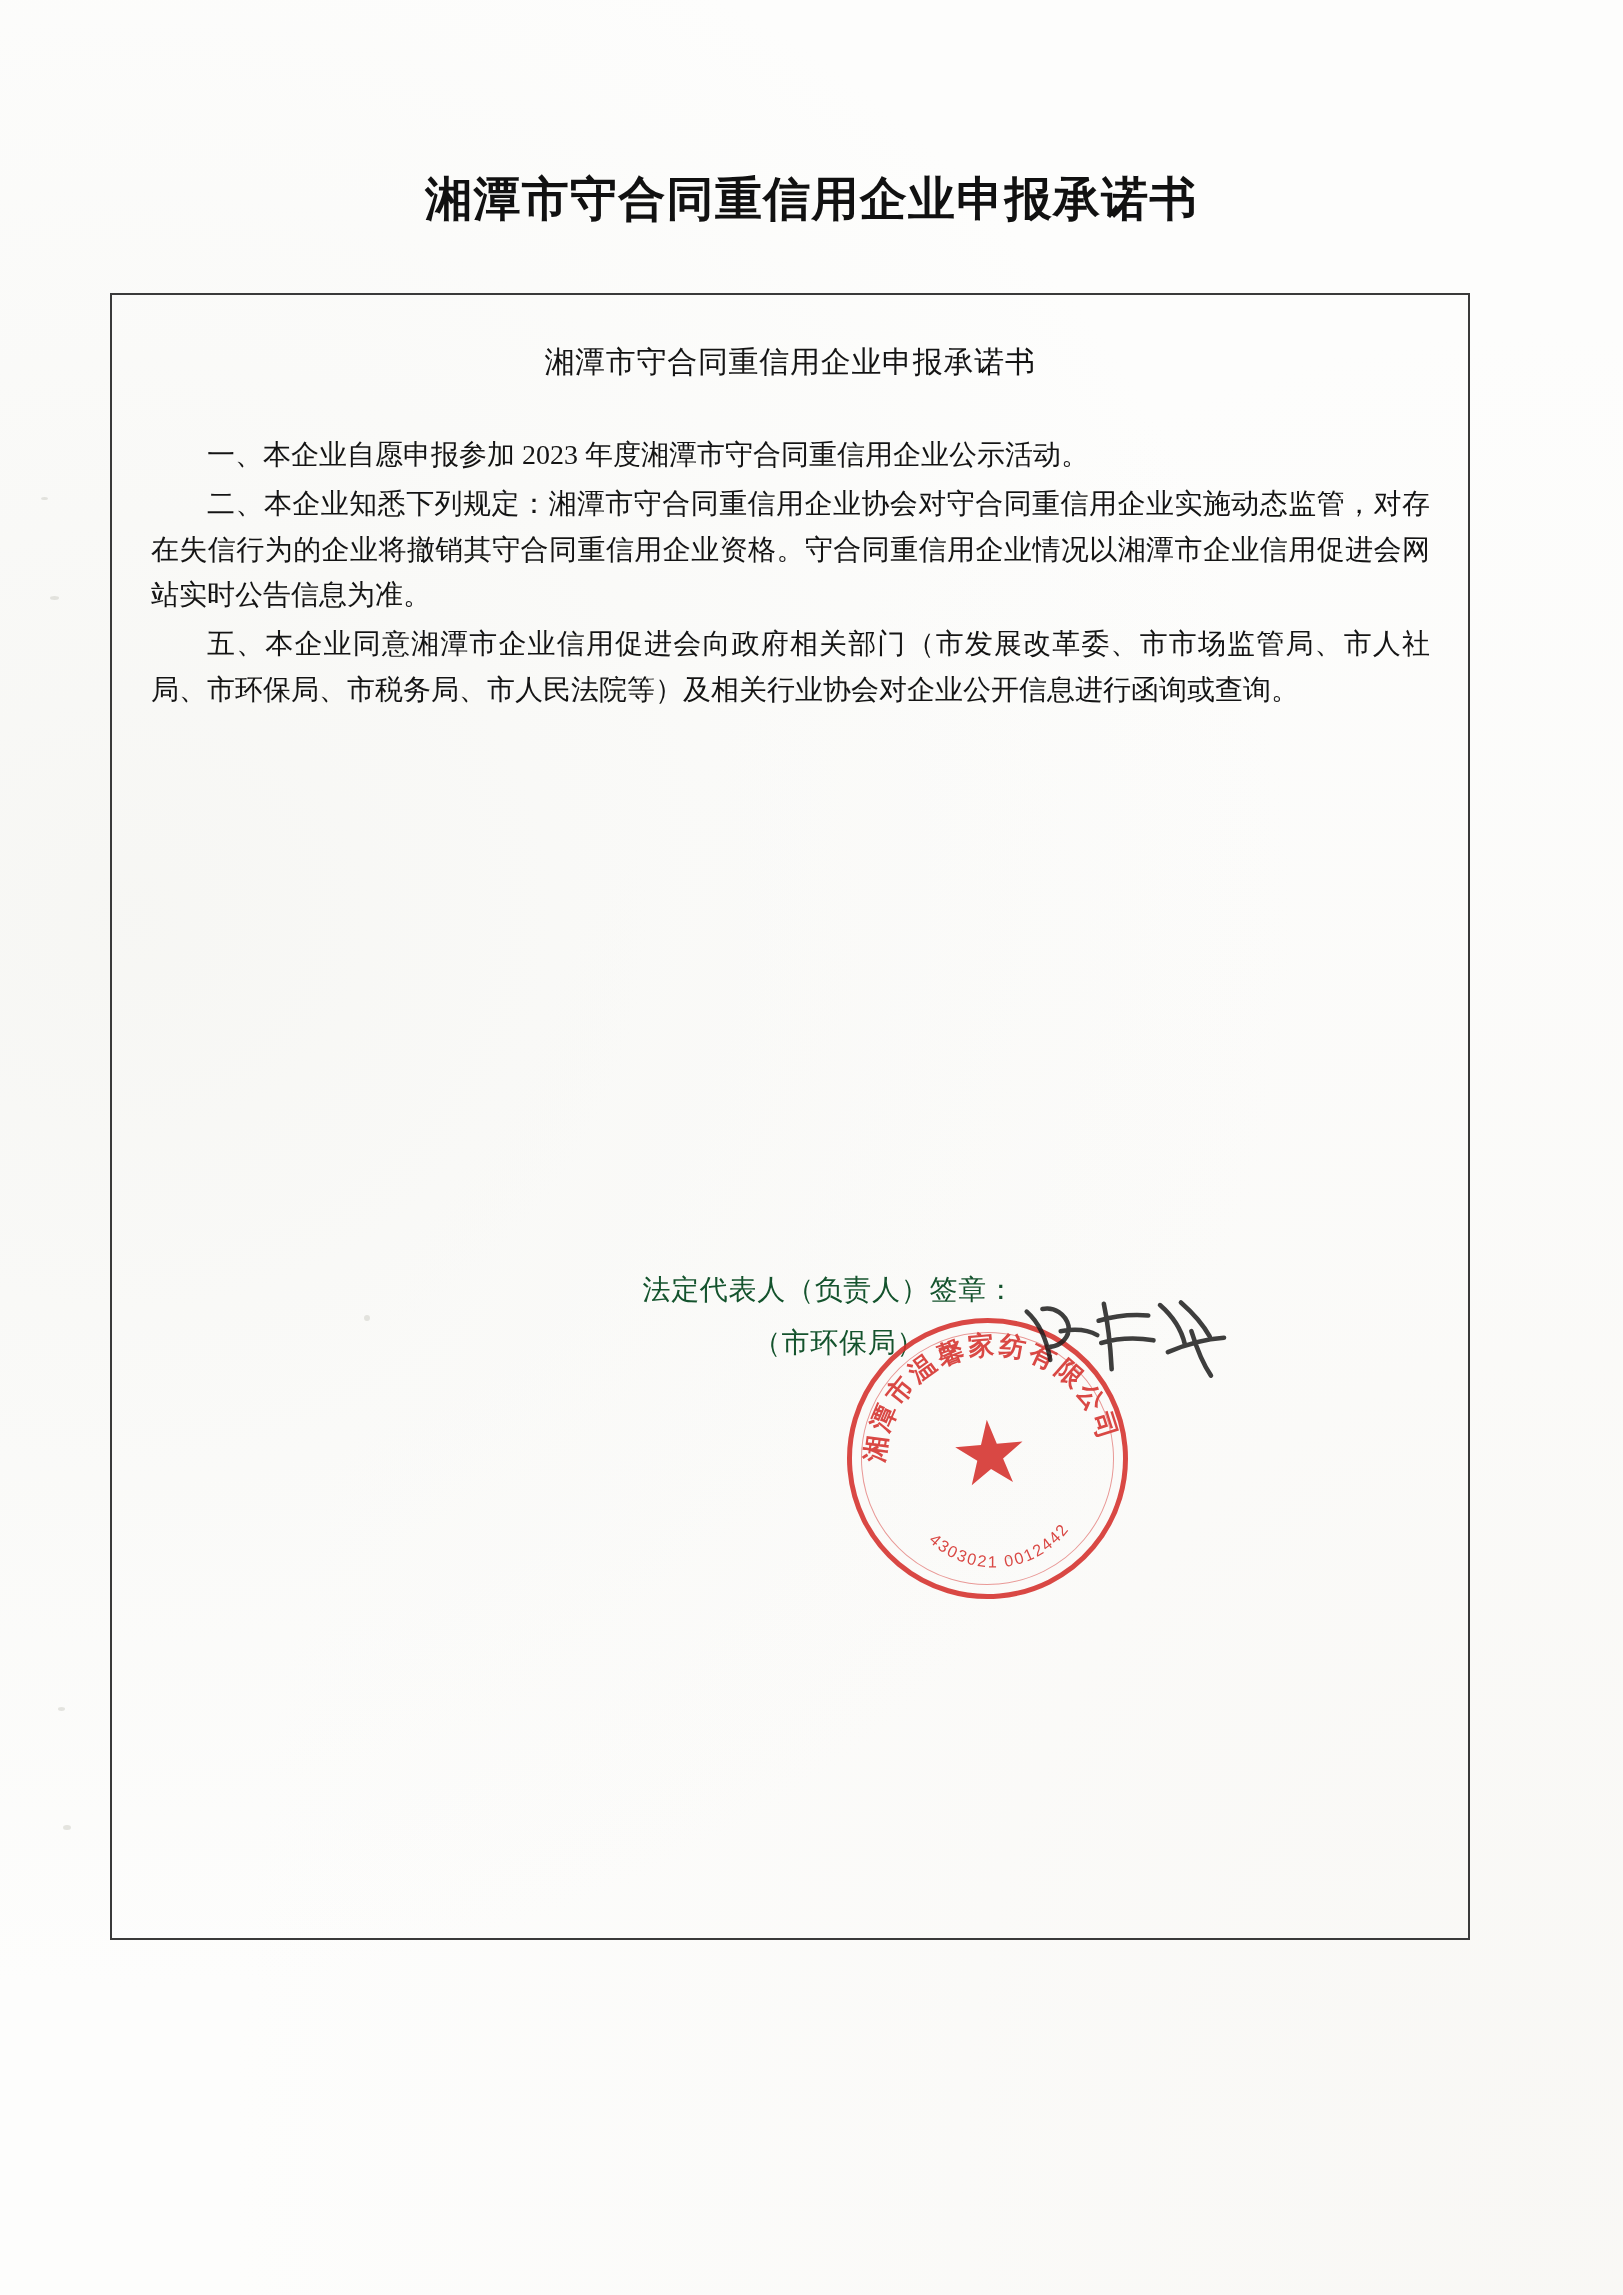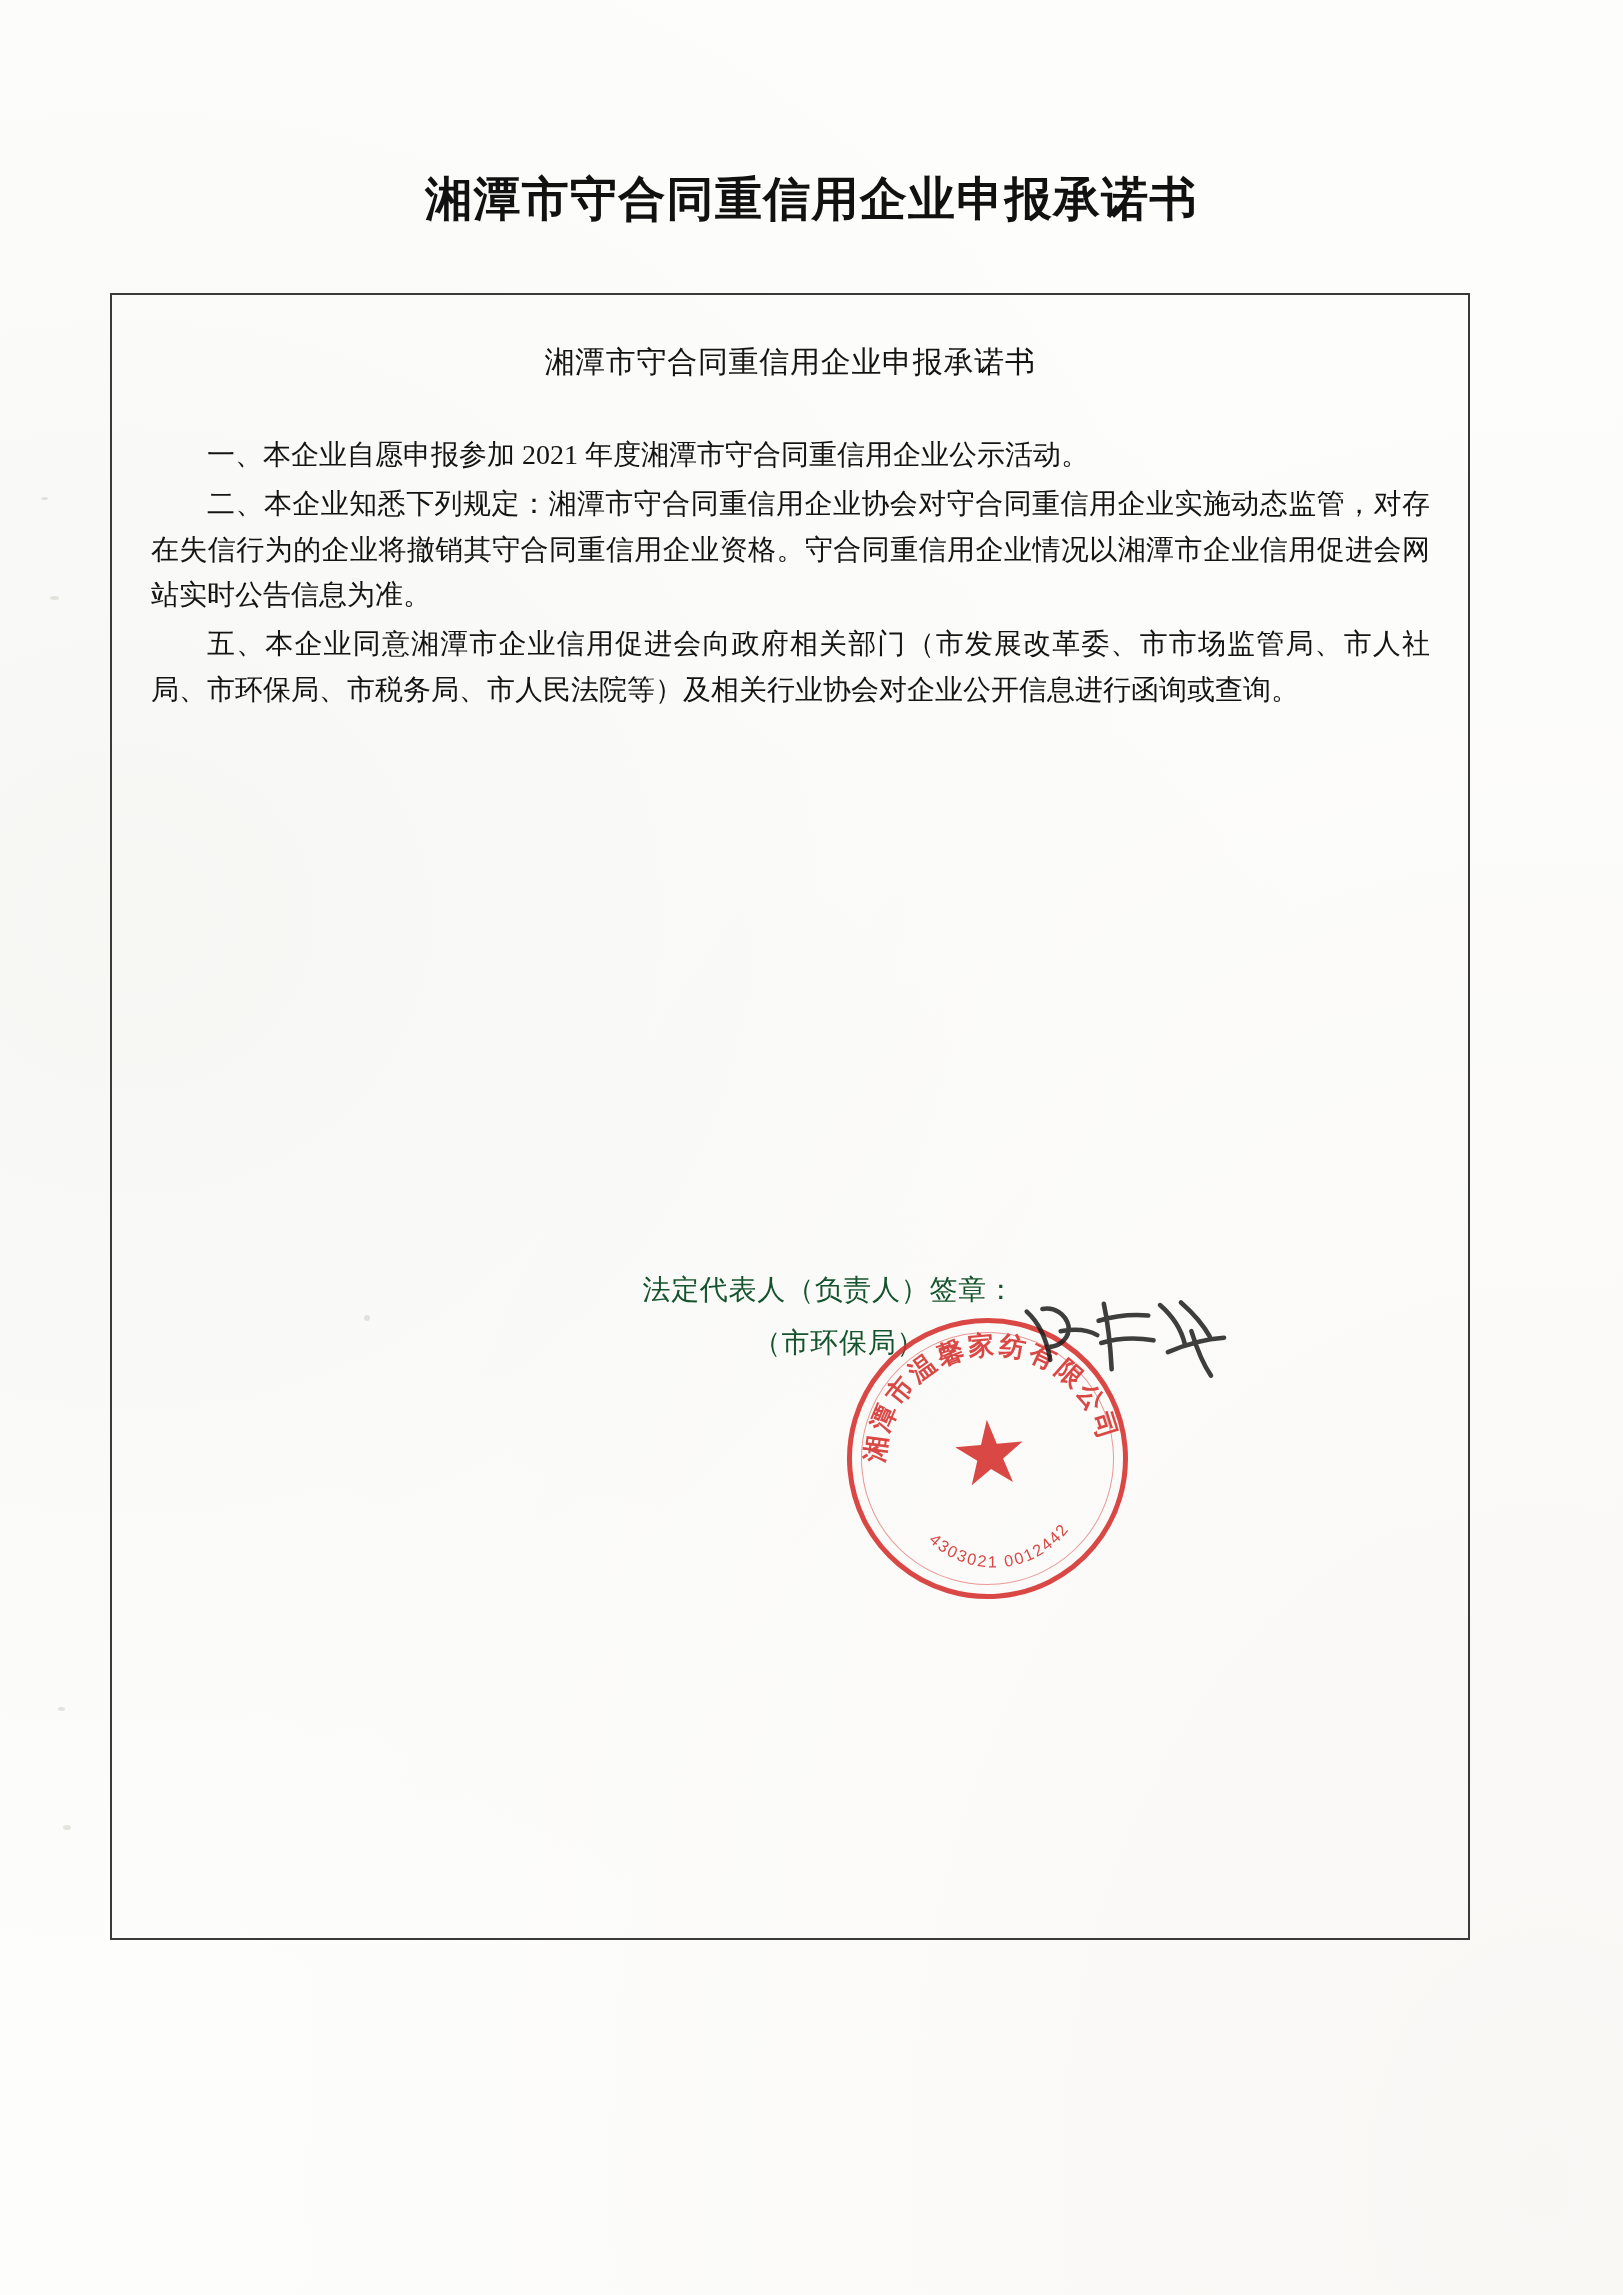--- a/index.html
+++ b/index.html
@@ -198,21 +198,21 @@
 <div class="speck" style="left:63px; top:1825px; width:7.8px; height:5.2px;"></div>
 <div class="speck" style="left:1007px; top:1556px; width:5.2px; height:3.3px;"></div>
 
 <h1 class="doc-title">湘潭市守合同重信用企业申报承诺书</h1>
 
 <div class="frame">
 
   <div class="inner-title">湘潭市守合同重信用企业申报承诺书</div>
 
   <div class="body-text">
-    <p class="para">一、本企业自愿申报参加 2021 年度湘潭市守合同重信用企业公示活动。</p>
+    <p class="para">一、本企业自愿申报参加 2023 年度湘潭市守合同重信用企业公示活动。</p>
     <p class="para">二、本企业知悉下列规定：湘潭市守合同重信用企业协会对守合同重信用企业实施动态监管，对存在失信行为的企业将撤销其守合同重信用企业资格。守合同重信用企业情况以湘潭市企业信用促进会网站实时公告信息为准。</p>
     <p class="para">五、本企业同意湘潭市企业信用促进会向政府相关部门（市发展改革委、市市场监管局、市人社局、市环保局、市税务局、市人民法院等）及相关行业协会对企业公开信息进行函询或查询。</p>
   </div>
 
   <div class="sig-block">
     <div class="sig-line">法定代表人（负责人）签章：</div>
     <div class="sig-line seal-label">（市环保局）</div>
   </div>
 
 </div>

